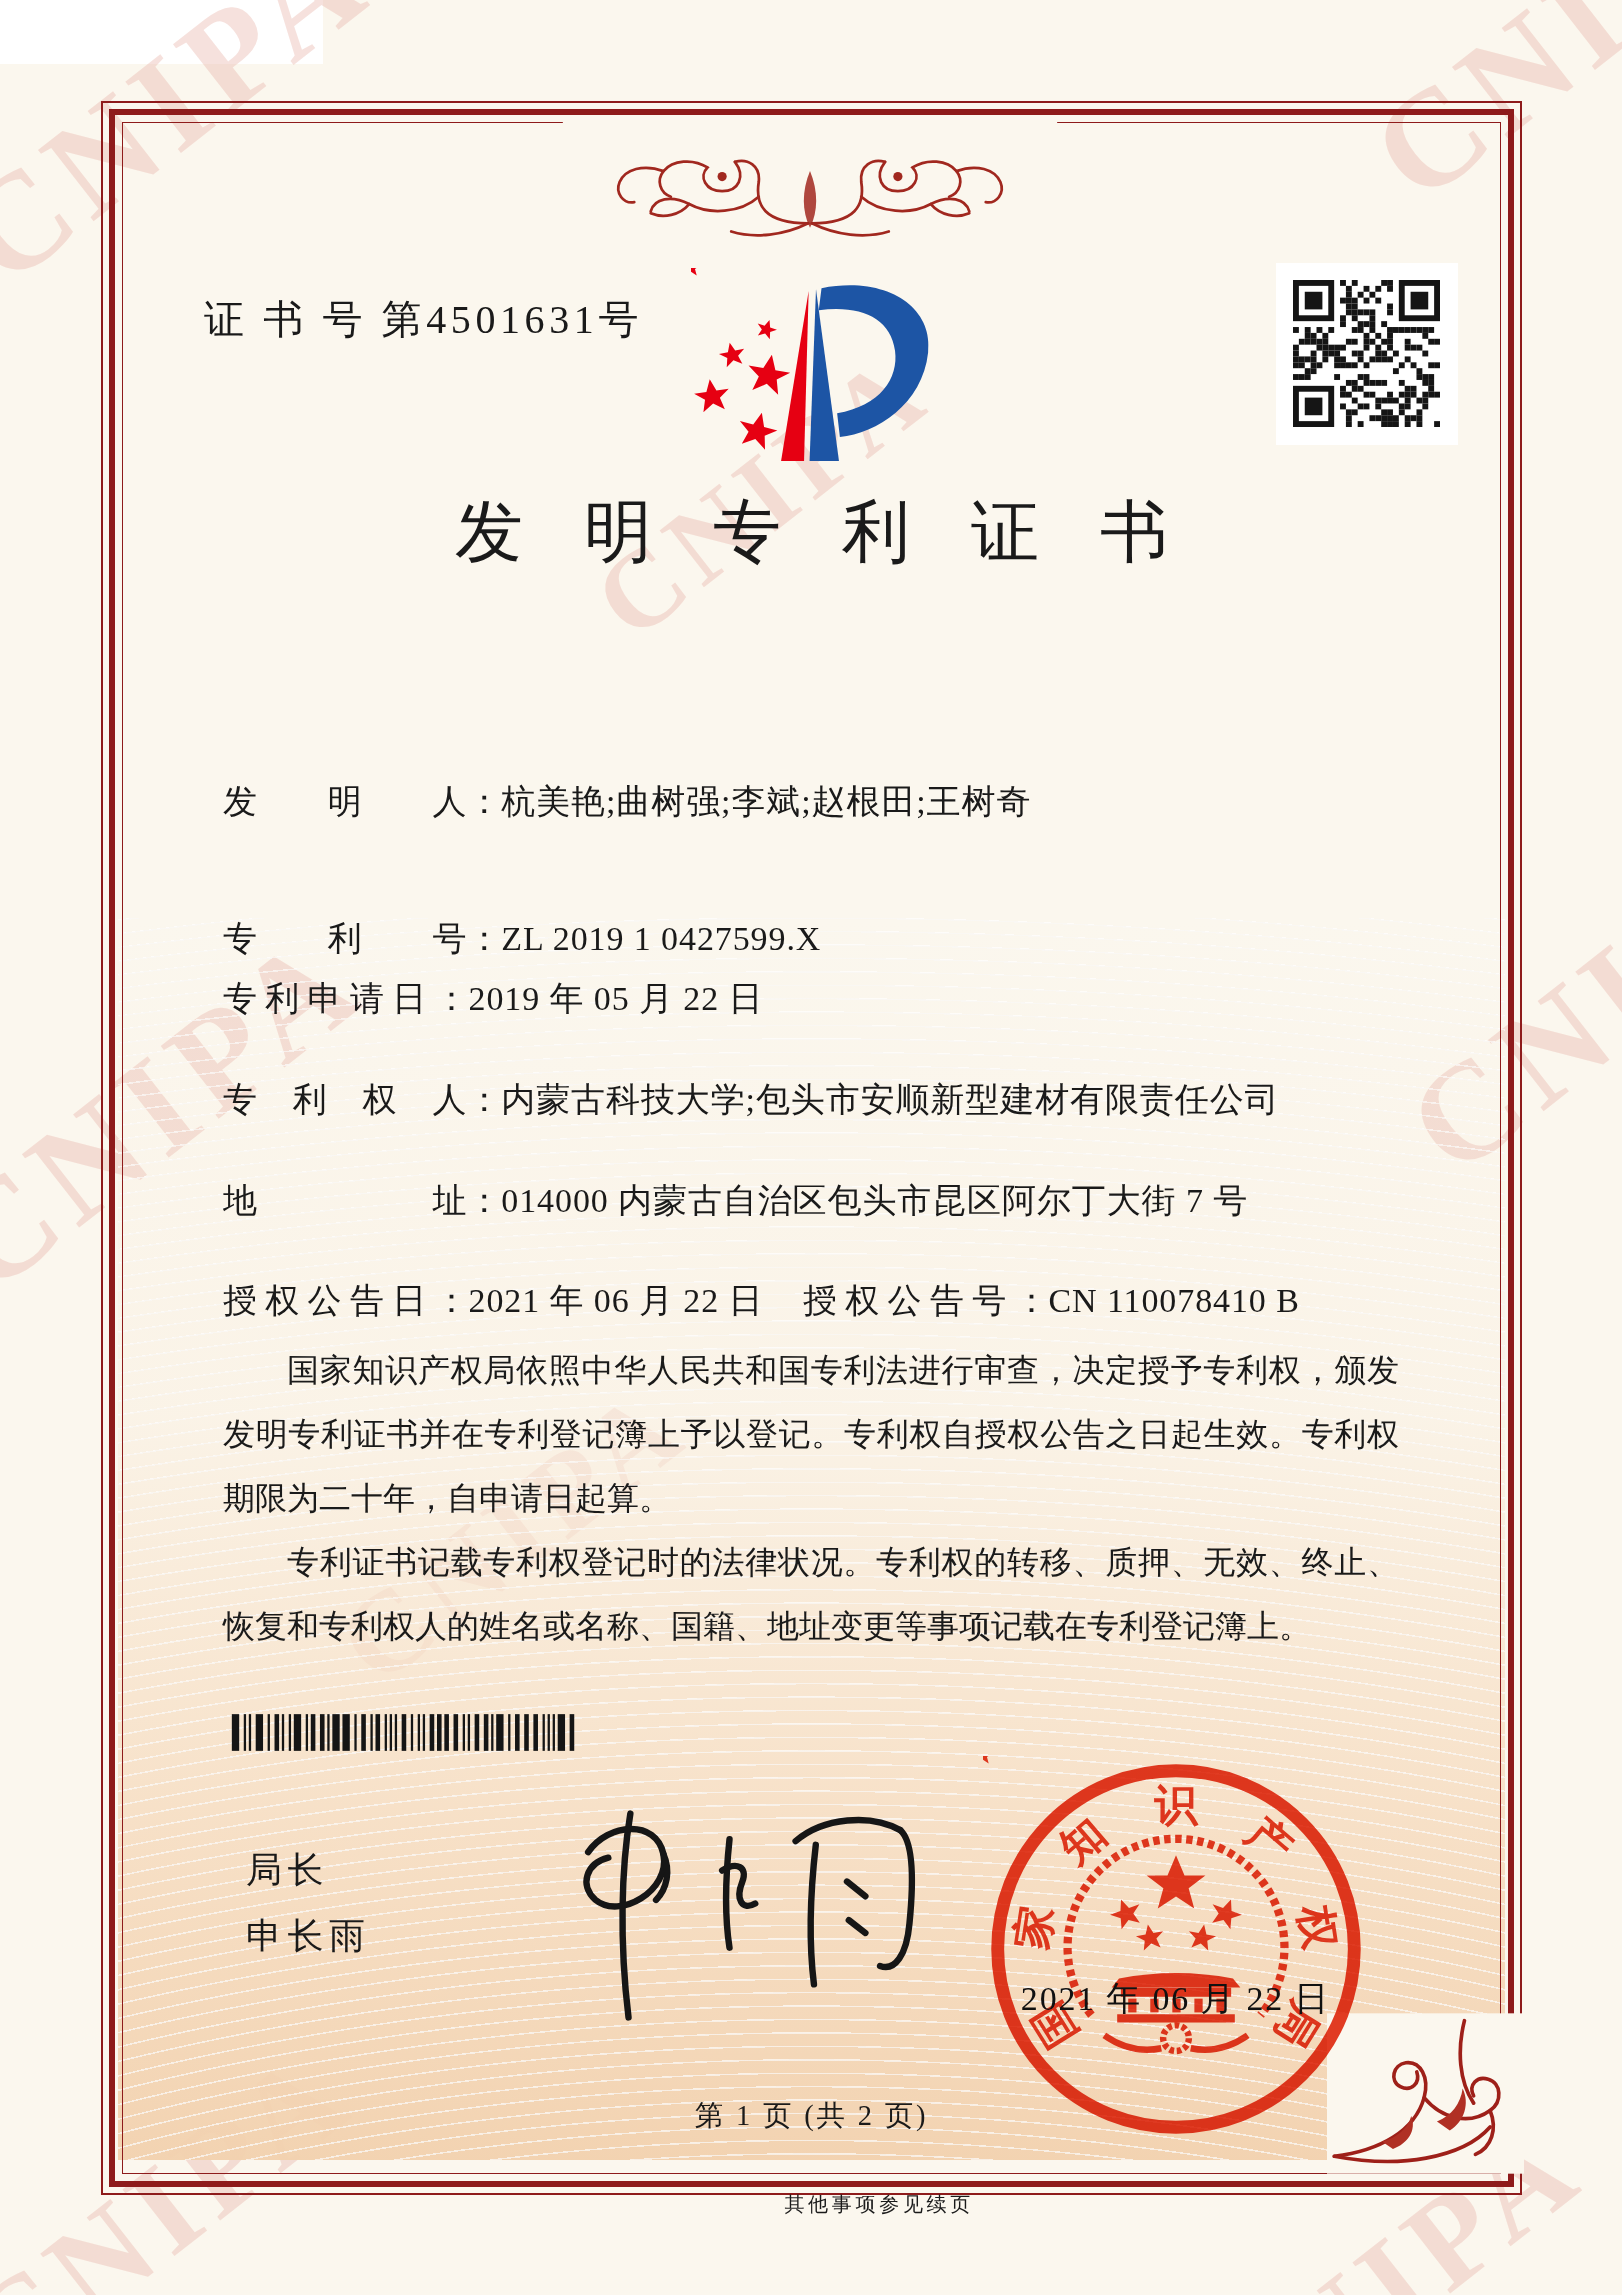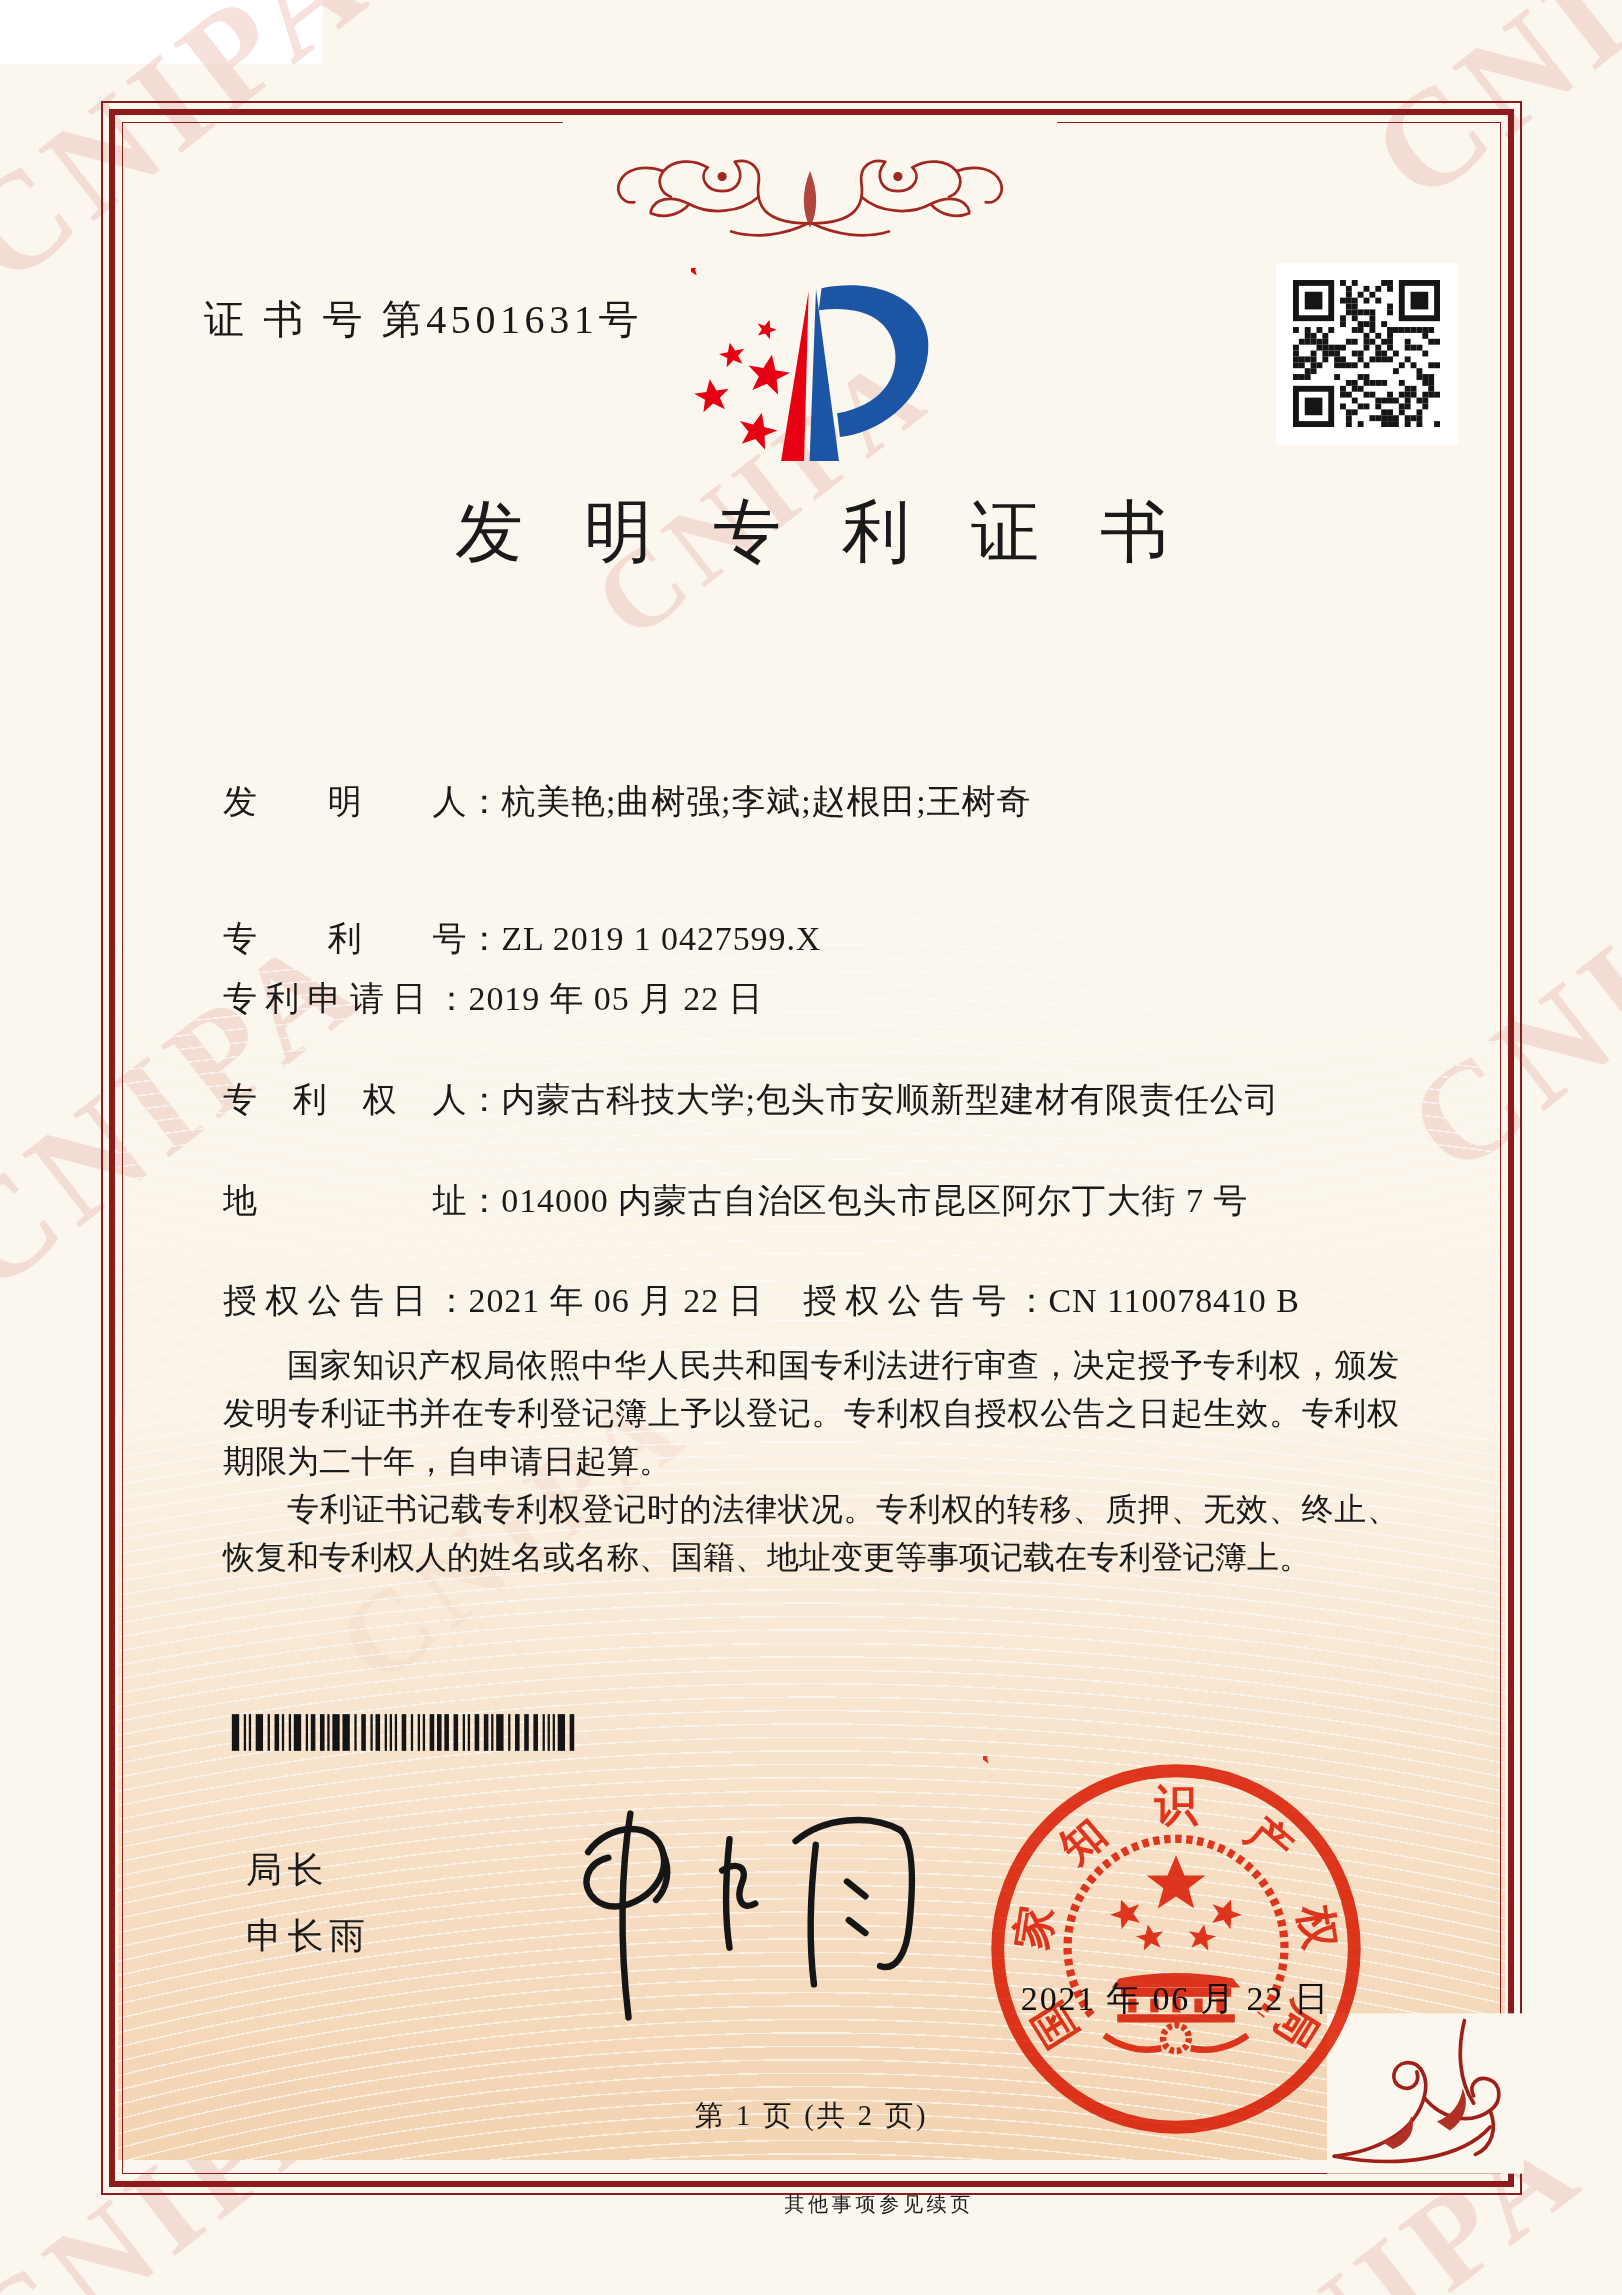--- a/index.html
+++ b/index.html
@@ -22,21 +22,21 @@
   .ornament{position:absolute;z-index:3;}
   
   .txt{position:absolute;z-index:5;}
   .cert-no{left:204px;top:292px;font-size:40px;letter-spacing:4.6px;}
   .title{left:0;width:100%;top:487px;text-align:center;font-size:68px;font-weight:normal;
          letter-spacing:61px;text-indent:61px;}
   .field-row{left:223px;right:227px;font-size:34px;white-space:nowrap;}
   .flabel{letter-spacing:0.9px;}
   .fvalue{letter-spacing:0.9px;}
   .grant-right{position:absolute;left:580px;top:0;}
-  .body-text{left:223px;right:224px;top:1341px;font-size:32px;line-height:48px;text-align:justify;}
+  .body-text{left:223px;right:224px;top:1341px;font-size:32px;line-height:64px;text-align:justify;font-family:Liberation Mono, monospace;}
   .body-text p{margin:0;text-indent:64px;}
   .barcode-box{left:230px;top:1714px;width:358px;height:37px;}
   .sig-role{left:246px;top:1846px;font-size:36px;letter-spacing:5.5px;}
   .sig-name{left:246px;top:1912px;font-size:36px;letter-spacing:5.5px;font-family:"Liberation Sans","DejaVu Sans",sans-serif;font-weight:normal;}
   .signature-svg{left:500px;top:1786px;z-index:5;}
   .seal{left:983px;top:1756px;z-index:6;mix-blend-mode:multiply;opacity:.97;}
   .seal-date{left:992px;top:1976px;width:367px;text-align:center;font-size:34px;letter-spacing:1.8px;z-index:7;color:#111;}
   .page-num{left:0;width:100%;top:2097px;text-align:center;font-size:28.5px;letter-spacing:2.8px;}
   .note-box{left:654px;top:2180px;width:323px;height:64px;background:#ffffff;z-index:4;}
   .note-text{left:651px;top:2191px;width:323px;text-align:right;font-size:20px;letter-spacing:3.7px;z-index:5;}

